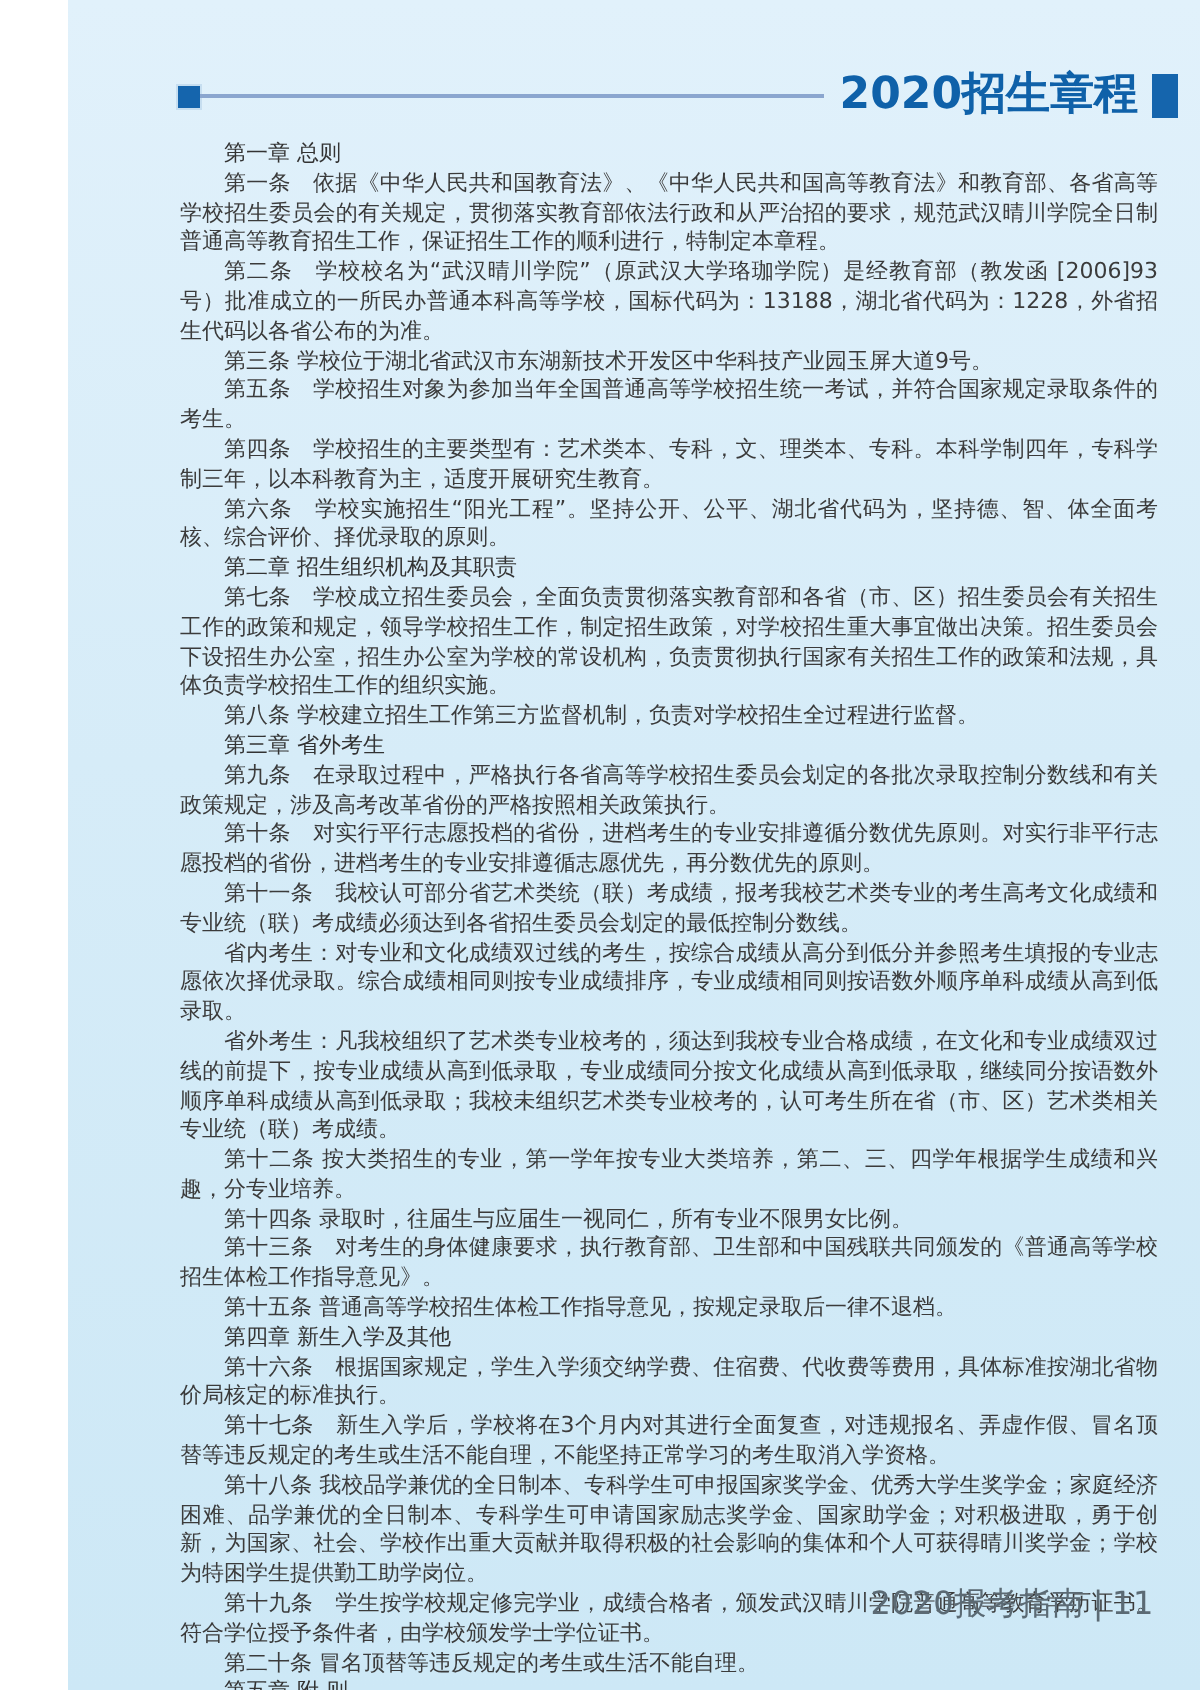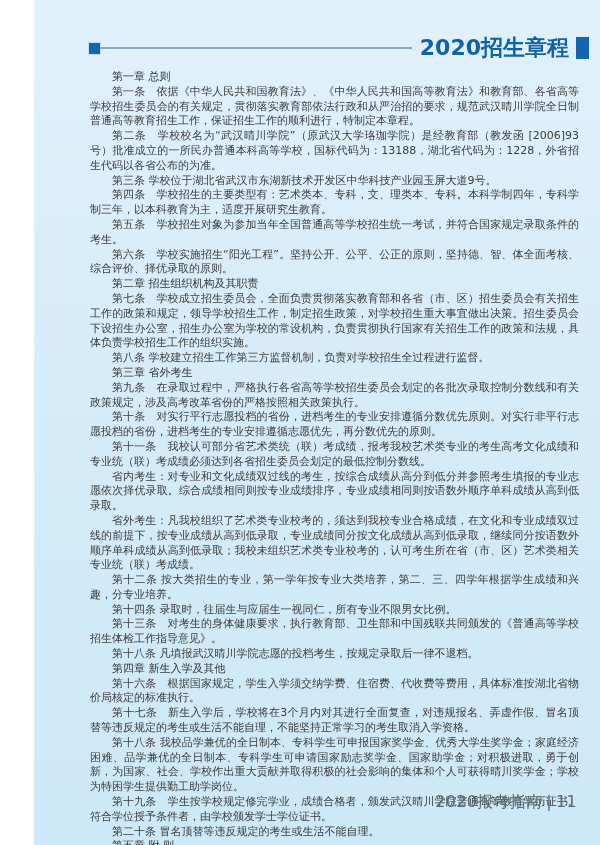--- a/index.html
+++ b/index.html
@@ -84,36 +84,36 @@
     <span class="rule"></span>
     <h1 class="title">2020招生章程</h1>
     <span class="title-block"></span>
   </header>
 
   <main class="doc-body">
       <p class="chapter">第一章 总则</p>
       <p class="article">第一条　依据《中华人民共和国教育法》、《中华人民共和国高等教育法》和教育部、各省高等学校招生委员会的有关规定，贯彻落实教育部依法行政和从严治招的要求，规范武汉晴川学院全日制普通高等教育招生工作，保证招生工作的顺利进行，特制定本章程。</p>
       <p class="article">第二条　学校校名为“武汉晴川学院”（原武汉大学珞珈学院）是经教育部（教发函 [2006]93号）批准成立的一所民办普通本科高等学校，国标代码为：13188，湖北省代码为：1228，外省招生代码以各省公布的为准。</p>
       <p class="article">第三条 学校位于湖北省武汉市东湖新技术开发区中华科技产业园玉屏大道9号。</p>
+      <p class="article">第五条　学校招生对象为参加当年全国普通高等学校招生统一考试，并符合国家规定录取条件的考生。</p>
       <p class="article">第四条　学校招生的主要类型有：艺术类本、专科，文、理类本、专科。本科学制四年，专科学制三年，以本科教育为主，适度开展研究生教育。</p>
-      <p class="article">第五条　学校招生对象为参加当年全国普通高等学校招生统一考试，并符合国家规定录取条件的考生。</p>
-      <p class="article">第六条　学校实施招生“阳光工程”。坚持公开、公平、公正的原则，坚持德、智、体全面考核、综合评价、择优录取的原则。</p>
+      <p class="article">第六条　学校实施招生“阳光工程”。坚持公开、公平、湖北省代码为，坚持德、智、体全面考核、综合评价、择优录取的原则。</p>
       <p class="chapter">第二章 招生组织机构及其职责</p>
       <p class="article">第七条　学校成立招生委员会，全面负责贯彻落实教育部和各省（市、区）招生委员会有关招生工作的政策和规定，领导学校招生工作，制定招生政策，对学校招生重大事宜做出决策。招生委员会下设招生办公室，招生办公室为学校的常设机构，负责贯彻执行国家有关招生工作的政策和法规，具体负责学校招生工作的组织实施。</p>
       <p class="article">第八条 学校建立招生工作第三方监督机制，负责对学校招生全过程进行监督。</p>
       <p class="chapter">第三章 省外考生</p>
       <p class="article">第九条　在录取过程中，严格执行各省高等学校招生委员会划定的各批次录取控制分数线和有关政策规定，涉及高考改革省份的严格按照相关政策执行。</p>
       <p class="article">第十条　对实行平行志愿投档的省份，进档考生的专业安排遵循分数优先原则。对实行非平行志愿投档的省份，进档考生的专业安排遵循志愿优先，再分数优先的原则。</p>
       <p class="article">第十一条　我校认可部分省艺术类统（联）考成绩，报考我校艺术类专业的考生高考文化成绩和专业统（联）考成绩必须达到各省招生委员会划定的最低控制分数线。</p>
       <p class="article">省内考生：对专业和文化成绩双过线的考生，按综合成绩从高分到低分并参照考生填报的专业志愿依次择优录取。综合成绩相同则按专业成绩排序，专业成绩相同则按语数外顺序单科成绩从高到低录取。</p>
       <p class="article">省外考生：凡我校组织了艺术类专业校考的，须达到我校专业合格成绩，在文化和专业成绩双过线的前提下，按专业成绩从高到低录取，专业成绩同分按文化成绩从高到低录取，继续同分按语数外顺序单科成绩从高到低录取；我校未组织艺术类专业校考的，认可考生所在省（市、区）艺术类相关专业统（联）考成绩。</p>
       <p class="article">第十二条 按大类招生的专业，第一学年按专业大类培养，第二、三、四学年根据学生成绩和兴趣，分专业培养。</p>
       <p class="article">第十四条 录取时，往届生与应届生一视同仁，所有专业不限男女比例。</p>
       <p class="article">第十三条　对考生的身体健康要求，执行教育部、卫生部和中国残联共同颁发的《普通高等学校招生体检工作指导意见》。</p>
-      <p class="article">第十八条 凡填报武汉晴川学院志愿的投档考生，按规定录取后一律不退档。</p>
+      <p class="article">第十五条 普通高等学校招生体检工作指导意见，按规定录取后一律不退档。</p>
       <p class="chapter">第四章 新生入学及其他</p>
       <p class="article">第十六条　根据国家规定，学生入学须交纳学费、住宿费、代收费等费用，具体标准按湖北省物价局核定的标准执行。</p>
       <p class="article">第十七条　新生入学后，学校将在3个月内对其进行全面复查，对违规报名、弄虚作假、冒名顶替等违反规定的考生或生活不能自理，不能坚持正常学习的考生取消入学资格。</p>
       <p class="article">第十八条 我校品学兼优的全日制本、专科学生可申报国家奖学金、优秀大学生奖学金；家庭经济困难、品学兼优的全日制本、专科学生可申请国家励志奖学金、国家助学金；对积极进取，勇于创新，为国家、社会、学校作出重大贡献并取得积极的社会影响的集体和个人可获得晴川奖学金；学校为特困学生提供勤工助学岗位。</p>
       <p class="article">第十九条　学生按学校规定修完学业，成绩合格者，颁发武汉晴川学院普通高等教育学历证书。符合学位授予条件者，由学校颁发学士学位证书。</p>
       <p class="article">第二十条 冒名顶替等违反规定的考生或生活不能自理。</p>
       <p class="chapter">第五章 附 则</p>
     </main>
 
   <footer class="footer">

